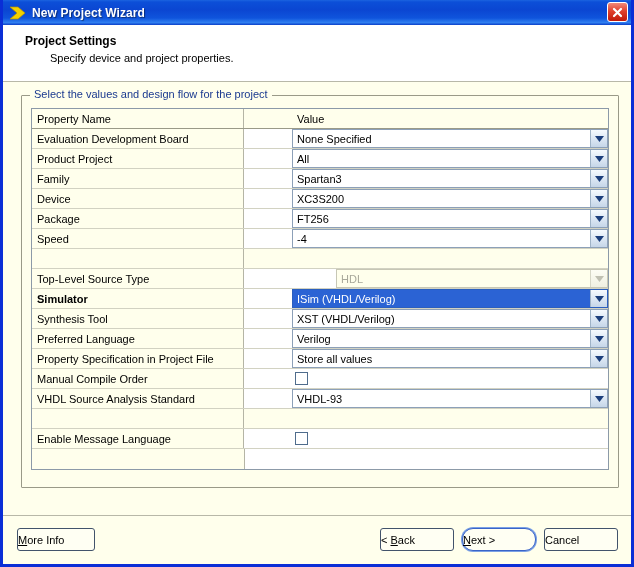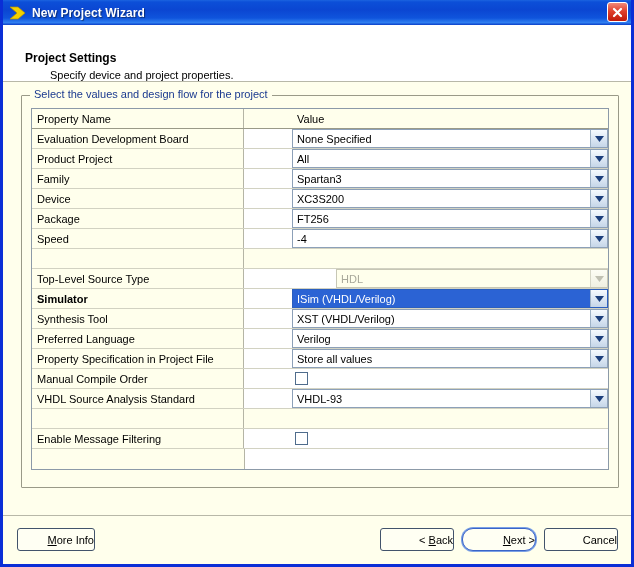--- a/index.html
+++ b/index.html
@@ -73,21 +73,21 @@
     justify-content: center;
     cursor: pointer;
   }
   .close-btn svg { display: block; }
 
   
   .header {
     flex: 0 0 57px;
     background: #ffffff;
     border-bottom: 1px solid #b8b8a8;
-    padding: 26px 0 0 22px;
+    padding: 9px 0 0 22px;
     box-sizing: border-box;
   }
   .header-title {
     font-size: 12px;
     font-weight: bold;
     color: #000;
     margin-bottom: 4px;
   }
   .header-sub {
     font-size: 11px;
@@ -274,21 +274,21 @@
     top: 12px;
     height: 23px;
     background: #fffff3;
     border: 1px solid #42536b;
     border-radius: 3px;
     font-size: 11px;
     font-family: "Liberation Sans", sans-serif;
     color: #000;
     display: flex;
     align-items: center;
-    justify-content: flex-end;
+    justify-content: flex-start;
     box-sizing: border-box;
     cursor: pointer;
   }
   .btn.default {
     border: 1px solid #3a64c8;
     box-shadow: 0 0 0 1px #7aa0e4;
   }
   .btn .mn { text-decoration: underline; }
   #btn-more-info { left: 14px;  width: 78px; }
   #btn-back      { left: 377px; width: 74px; }
@@ -496,21 +496,21 @@
                     </svg>
                   </div>
                 </div>
               </div>
             </div>
             <div class="row spacer-row">
               <div class="cell-name"></div>
               <div class="cell-value"></div>
             </div>
             <div class="row">
-              <div class="cell-name">Enable Message Filtering</div>
+              <div class="cell-name">Enable Message Language</div>
               <div class="cell-value">
                 <div class="checkrow-box"></div>
               </div>
             </div>
             <div class="grid-filler">
             <div class="fill-left"></div>
             <div class="fill-right"></div>
           </div>
         </div>
       </div>

